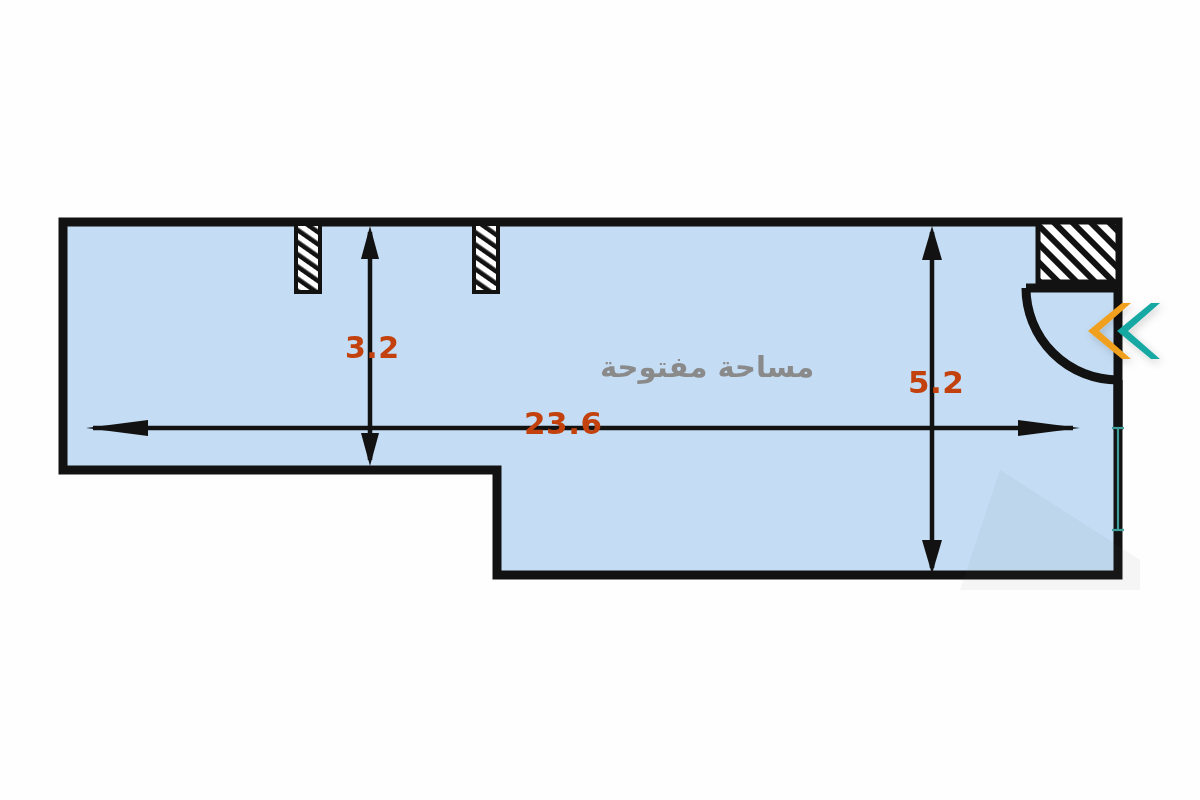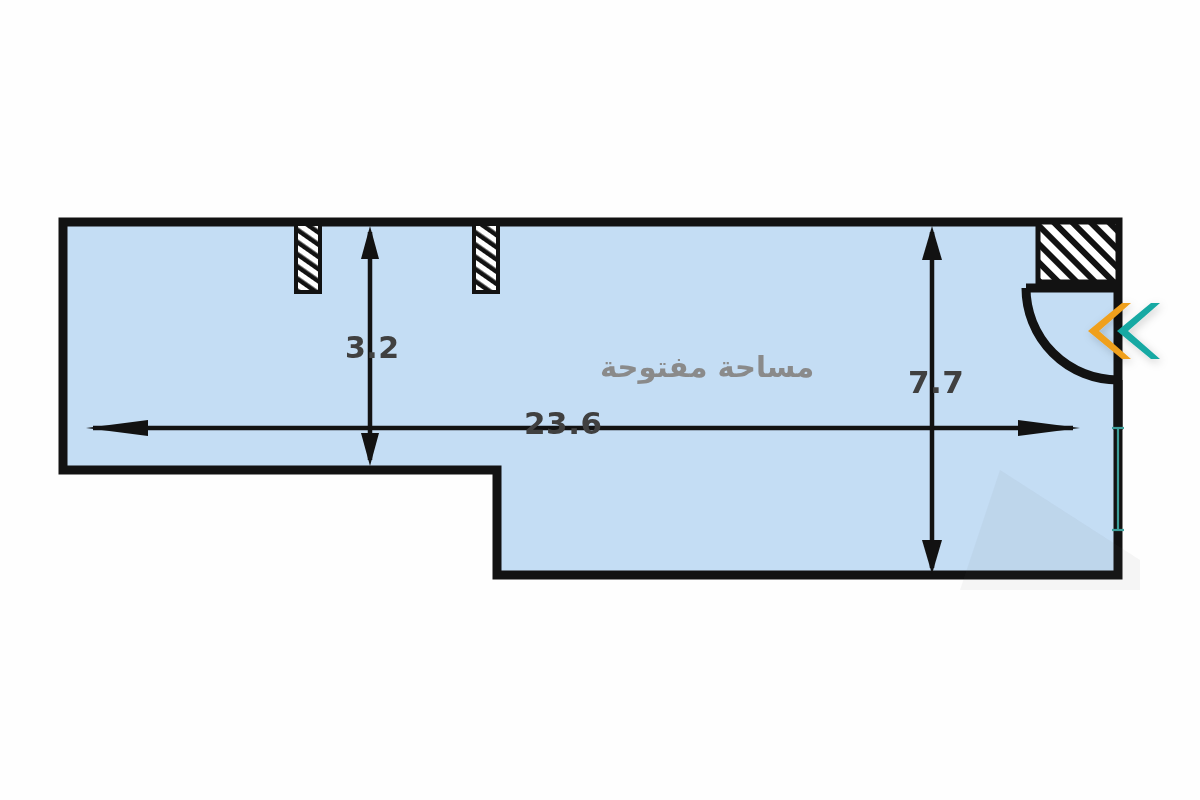--- a/index.html
+++ b/index.html
@@ -17,21 +17,21 @@
   }
   #plan-svg {
     position: absolute;
     left: 0;
     top: 0;
     width: 1200px;
     height: 800px;
   }
   .dim-label {
     position: absolute;
-    color: #404040;
+    color: #c2410c;
     font-family: "DejaVu Sans", "Liberation Sans", sans-serif;
     font-weight: 700;
     letter-spacing: 0.5px;
     user-select: none;
     white-space: nowrap;
   }
   #dim-label-32 {
     left: 345px;
     top: 330px;
     font-size: 30px;
@@ -148,17 +148,17 @@
 
     <g opacity="0.06">
       <path d="M 1000,470 L 1140,560 L 1140,590 L 960,590 Z" fill="#6d6d6d"></path>
     </g>
   </svg>
 
   <div class="dim-label" id="dim-label-32">3.2</div>
 
   <div class="dim-label" id="dim-label-137">23.6</div>
 
-  <div class="dim-label" id="dim-label-45">7.7</div>
+  <div class="dim-label" id="dim-label-45">5.2</div>
 
   <div id="room-label">مساحة مفتوحة</div>
 
 </div>
 
 </body></html>

